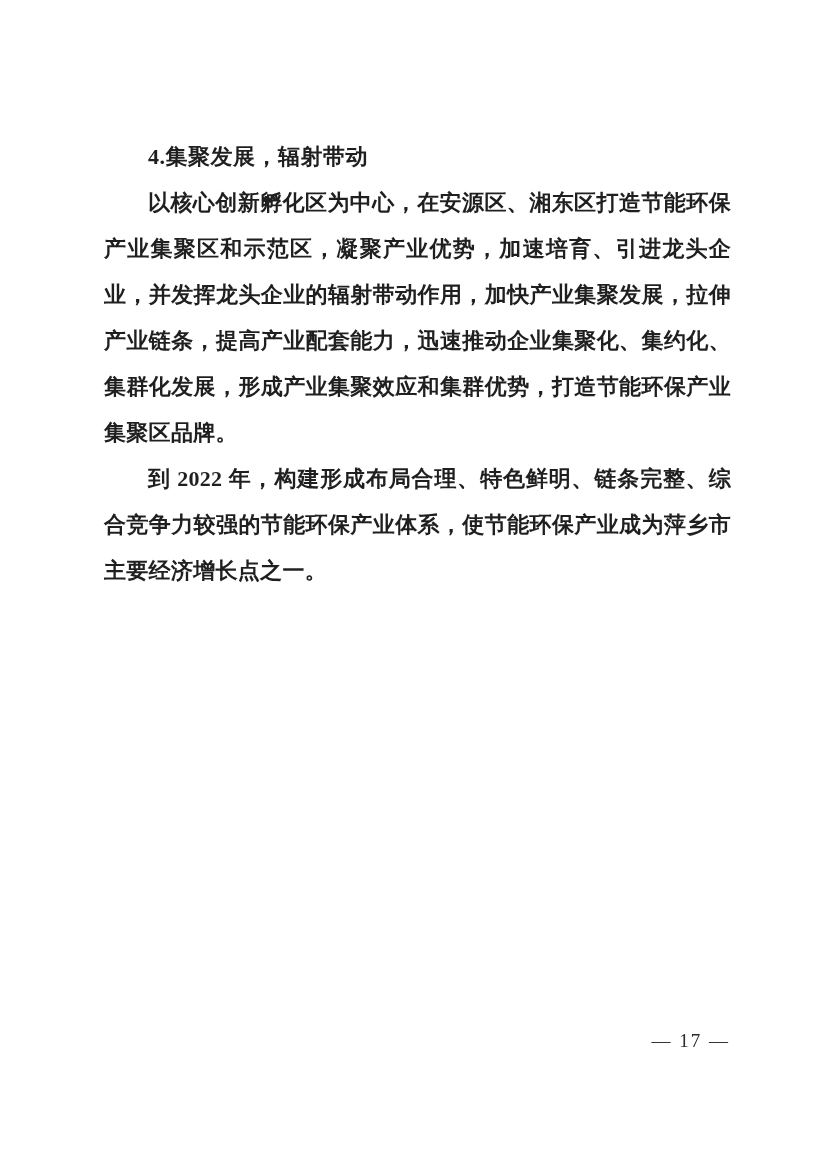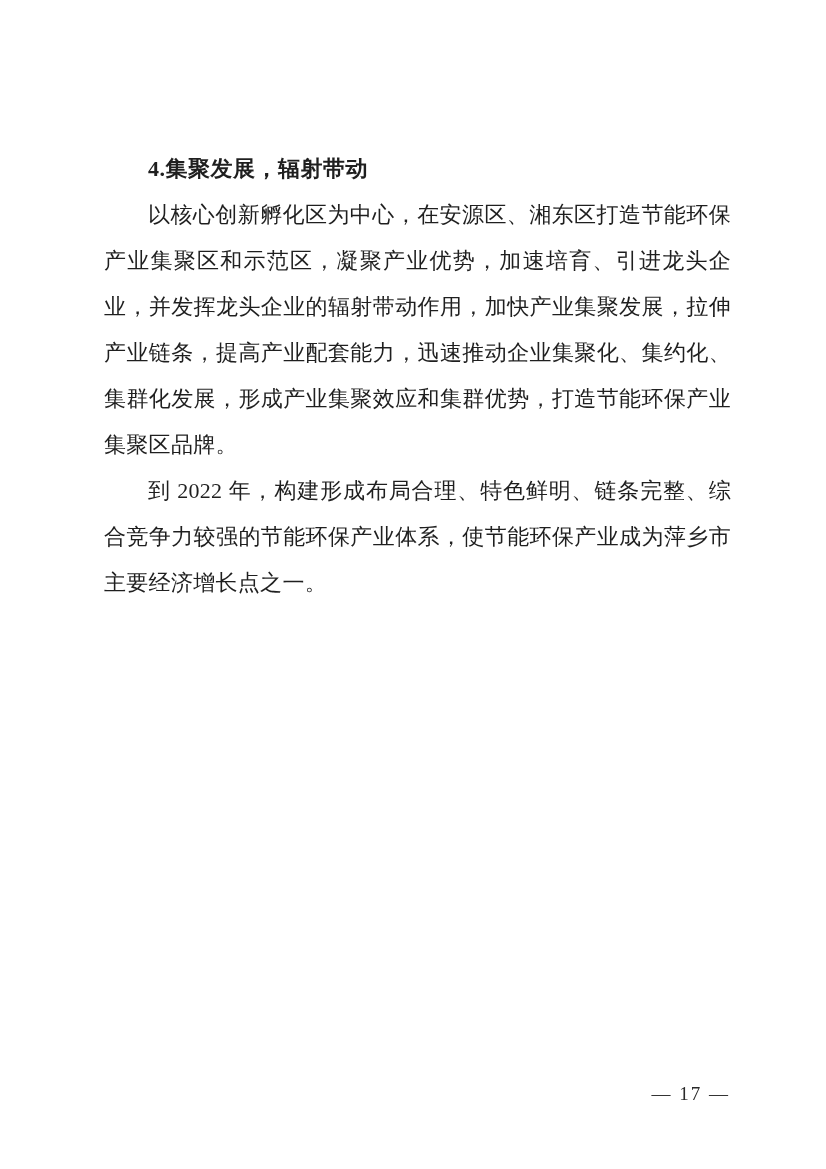--- a/index.html
+++ b/index.html
@@ -12,50 +12,50 @@
     width: 826px;
     height: 1169px;
     background: #ffffff;
     color: #1f1f1f;
     font-family: "Liberation Serif", serif;
     overflow: hidden;
   }
   .text-block {
     position: absolute;
     left: 104px;
-    top: 146px;
+    top: 134px;
     width: 627px;
   }
   .text-block p,
   .text-block h3 {
     margin: 0;
     padding: 0;
     font-size: 22px;
     line-height: 46px;
   }
   .para {
-    font-weight: normal;
+    font-weight: bold;
     text-align: justify;
     text-align-last: left;
     text-indent: 2em;
     letter-spacing: 0.3px;
   }
   .heading {
     font-size: 23px;
     font-weight: bold;
     text-align: left;
     text-indent: 2em;
     letter-spacing: 0.5px;
   }
   .heading-paren {
     text-indent: 1.35em;
   }
   .footer {
     position: absolute;
-    top: 1082px;
+    top: 1029px;
     right: 96px;
     font-size: 19px;
     line-height: 24px;
     color: #2a2a2a;
     letter-spacing: 2px;
   }
 </style>
 </head>
 <body>
 

